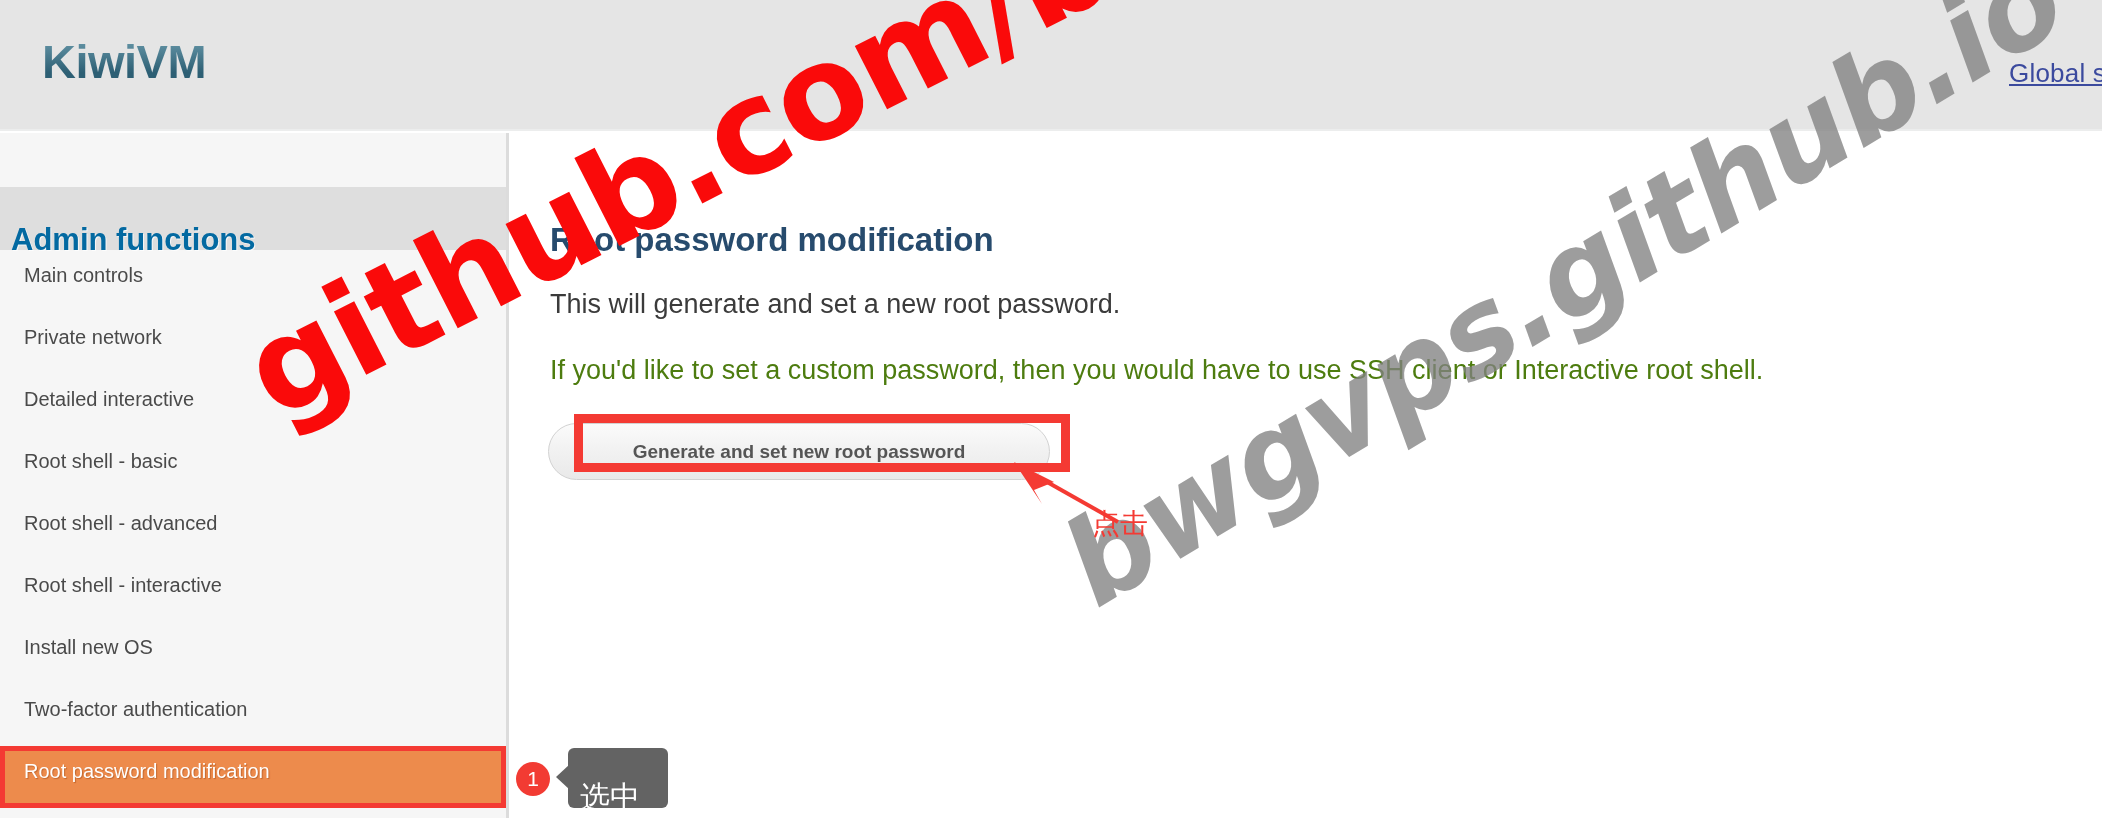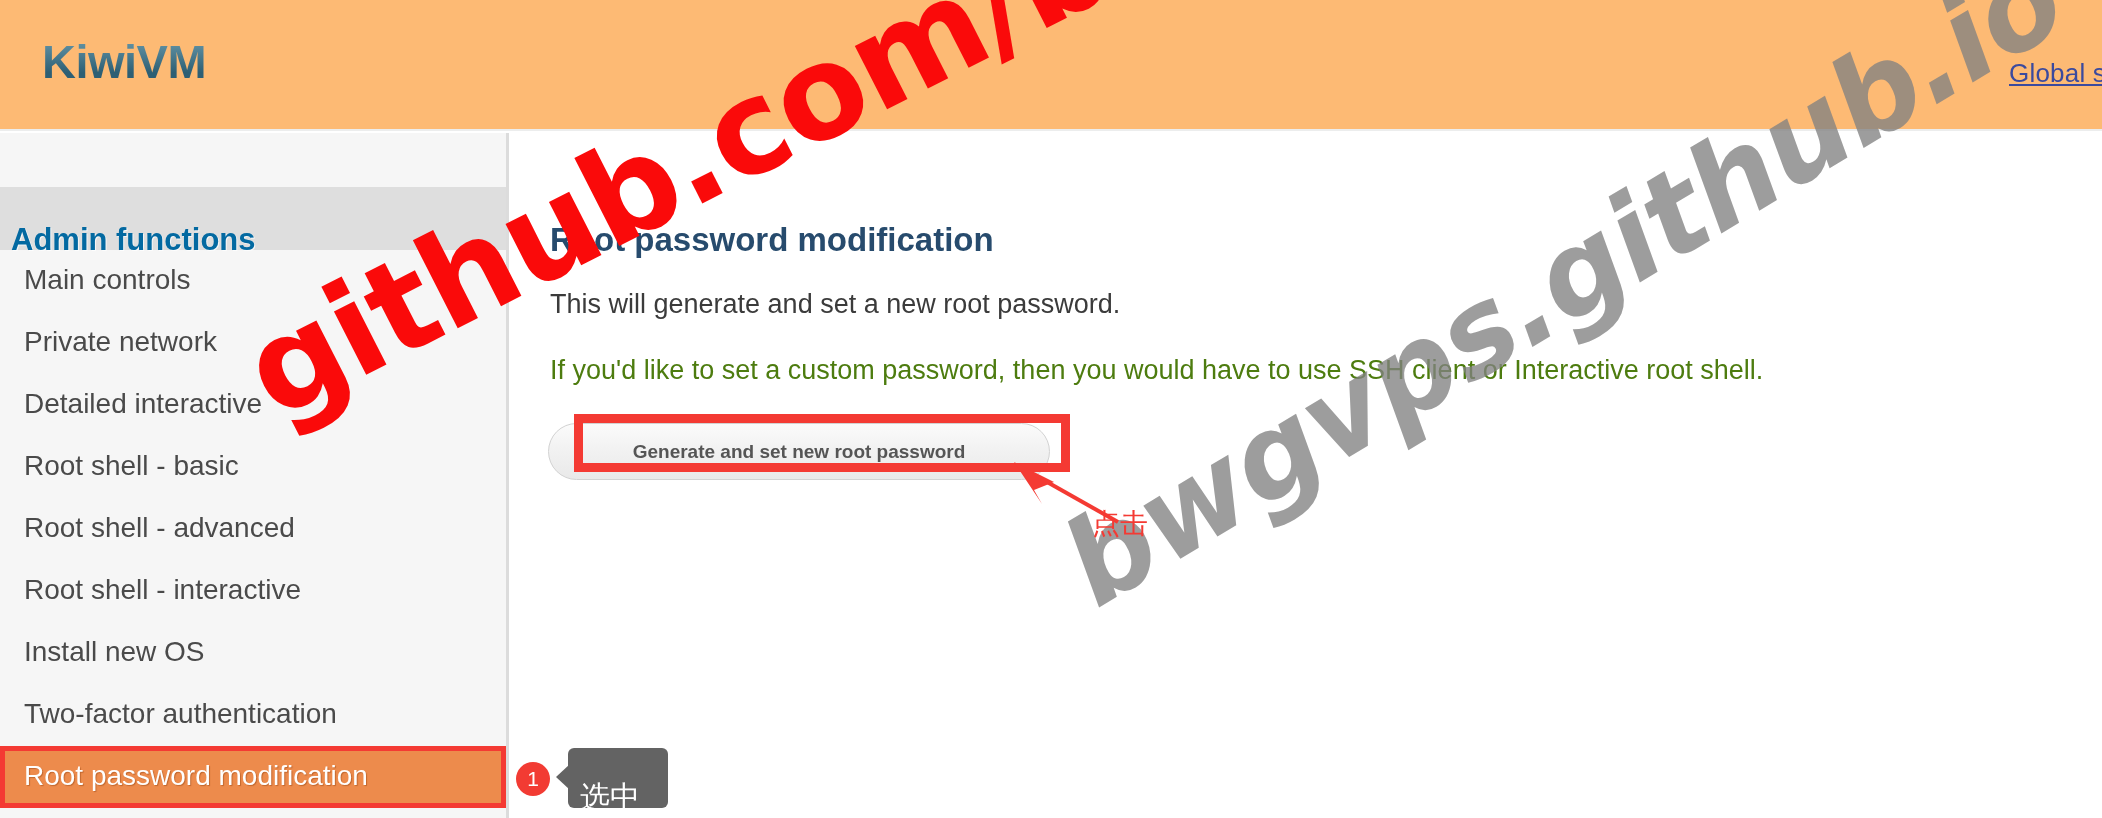--- a/index.html
+++ b/index.html
@@ -21,21 +21,21 @@
     background: #ffffff;
     overflow: hidden;
   }
 
   
   #header {
     position: absolute;
     left: 0; top: 0;
     width: 2102px;
     height: 131px;
-    background: #fdba74;
+    background: #e5e5e5;
     border-bottom: 2px solid #eceded;
     box-sizing: border-box;
   }
   #brand {
     position: absolute;
     left: 42px;
     top: 34px;
     font-size: 47px;
     font-weight: bold;
     letter-spacing: -0.5px;
@@ -88,21 +88,21 @@
     white-space: nowrap;
     margin-top: 22px;
   }
   .nav-item {
     position: absolute;
     left: 0;
     width: 506px;
     height: 62px;
     box-sizing: border-box;
     color: #4a4a4a;
-    font-size: 28px;
+    font-size: 20px;
     white-space: nowrap;
   }
   .nav-item .nav-label {
     position: absolute;
     left: 24px;
     top: 14px;
     white-space: nowrap;
   }
   .nav-item.active {
     background: #ed8b4c;

